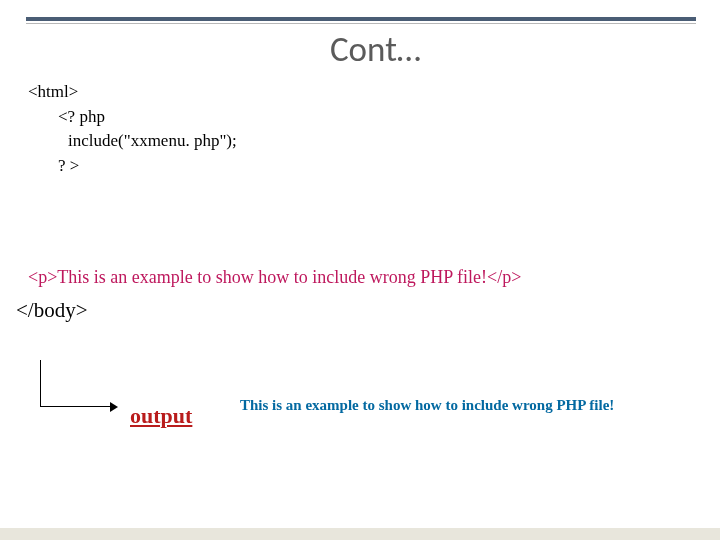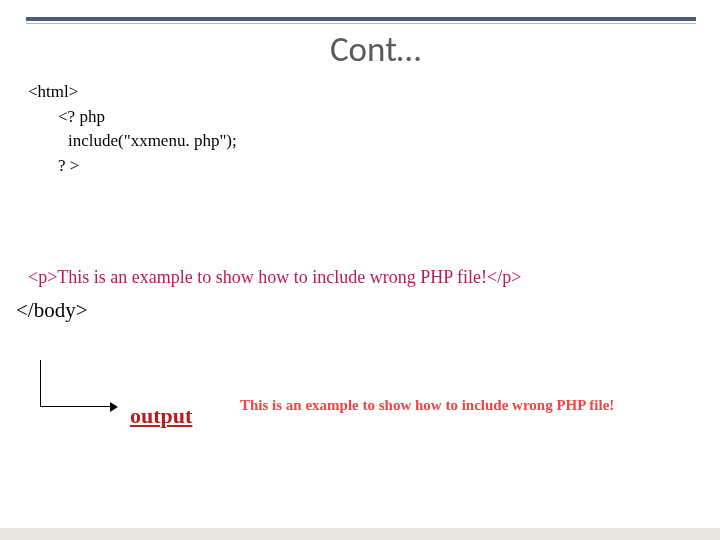--- a/index.html
+++ b/index.html
@@ -118,21 +118,21 @@
     color: #b91c1c;
     margin-top: 13px;
   }
   .output-text {
     position: absolute;
     left: 200px;
     top: 27px;
     font-family: Georgia, 'Times New Roman', serif;
     font-size: 15px;
     font-weight: bold;
-    color: #ef4444;
+    color: #0369a1;
   }
   .footer-band {
     position: absolute;
     left: 0;
     right: 0;
     bottom: 0;
     height: 12px;
     background: #e8e6dc;
   }
 </style>

